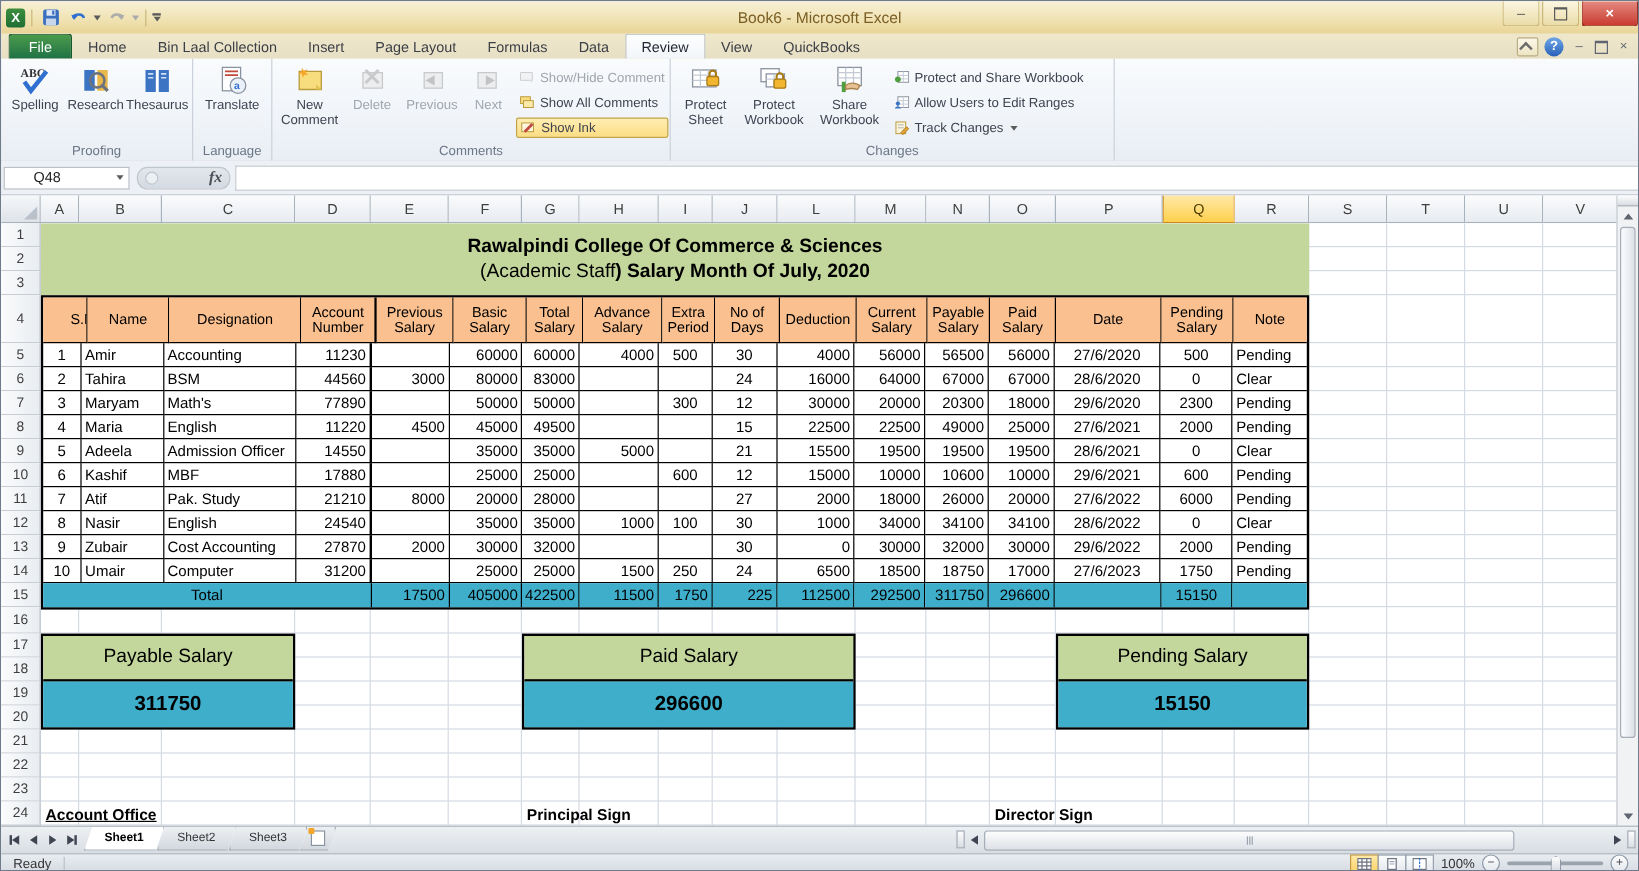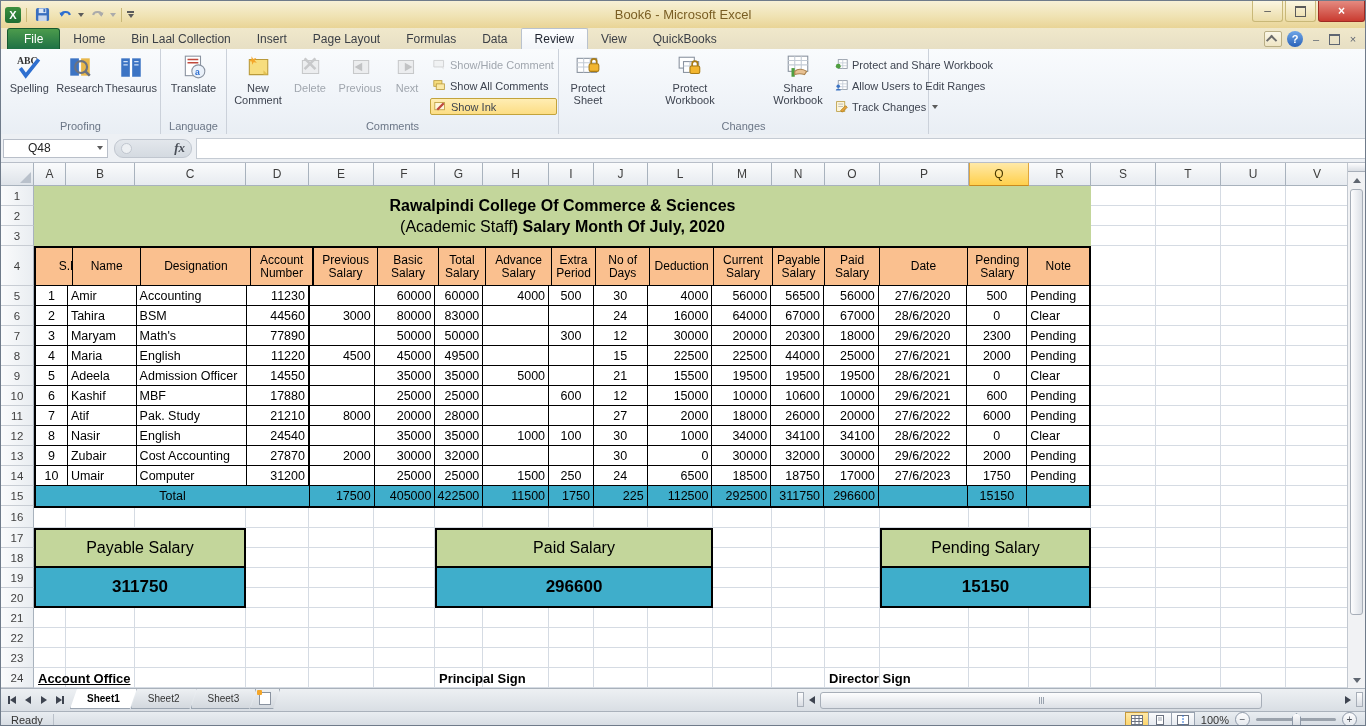--- a/index.html
+++ b/index.html
@@ -344,21 +344,21 @@
               </svg>
             <span>Show Ink</span>
           </div>
         </div>
       </div>
       <div class="glabel">Comments</div>
     </div>
 
     <div class="rgroup" style="width:370px;">
       <div style="display:flex;">
-        <div class="bigrow" style="padding-right:0;gap:45px;">
+        <div class="bigrow" style="padding-right:0;">
           <div class="bigbtn" style="width:52px;">
             <span class="bico">
                 <svg width="26" height="26" viewBox="0 0 24 24">
                   <rect x="2" y="4" width="18" height="13" fill="#fff" stroke="#8A93A0"></rect>
                   <path d="M2 8 h18 M2 12 h18 M8 4 v13 M14 4 v13" stroke="#C3CBD5"></path>
                   <rect x="13" y="9" width="9" height="7" rx="1.5" fill="#F2B52F" stroke="#A97B14"></rect>
                   <path d="M15 9 v-2 a2.5 2.5 0 0 1 5 0 v2" fill="none" stroke="#A97B14" stroke-width="1.6"></path>
                 </svg>
               </span>
             <span class="blab">Protect
@@ -633,21 +633,21 @@
             <div class="xc a-l" style="width: 111px;">English</div>
             <div class="xc a-r thick" style="width: 63px;">11220</div>
             <div class="xc a-r" style="width: 65px;">4500</div>
             <div class="xc a-r" style="width: 61px;">45000</div>
             <div class="xc a-r" style="width: 48px;">49500</div>
             <div class="xc a-r" style="width: 66px;"></div>
             <div class="xc a-c" style="width: 45px;"></div>
             <div class="xc a-c" style="width: 54px;">15</div>
             <div class="xc a-r" style="width: 65px;">22500</div>
             <div class="xc a-r" style="width: 59px;">22500</div>
-            <div class="xc a-r" style="width: 53px;">44000</div>
+            <div class="xc a-r" style="width: 53px;">49000</div>
             <div class="xc a-r" style="width: 55px;">25000</div>
             <div class="xc a-c" style="width: 89px;">27/6/2021</div>
             <div class="xc a-c" style="width: 60px;">2000</div>
             <div class="xc a-l" style="width: 62px;">Pending</div>
           </div>
           <div class="xrow" style="height: 20px;">
             <div class="xc a-c" style="width: 32px;">5</div>
             <div class="xc a-l" style="width: 69px;">Adeela</div>
             <div class="xc a-l" style="width: 111px;">Admission Officer</div>
             <div class="xc a-r thick" style="width: 63px;">14550</div>

